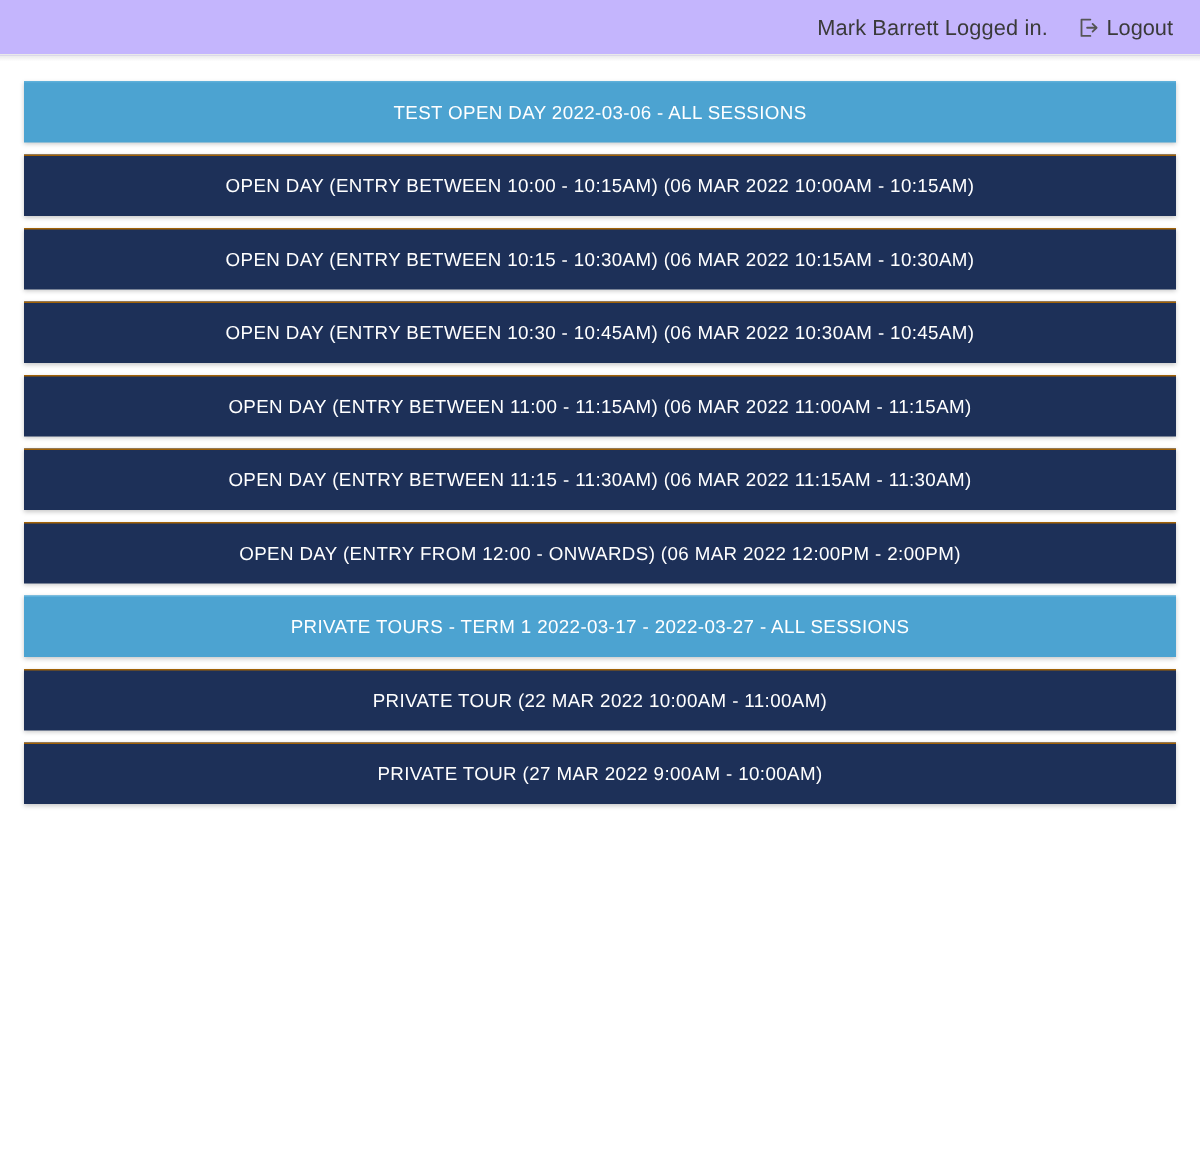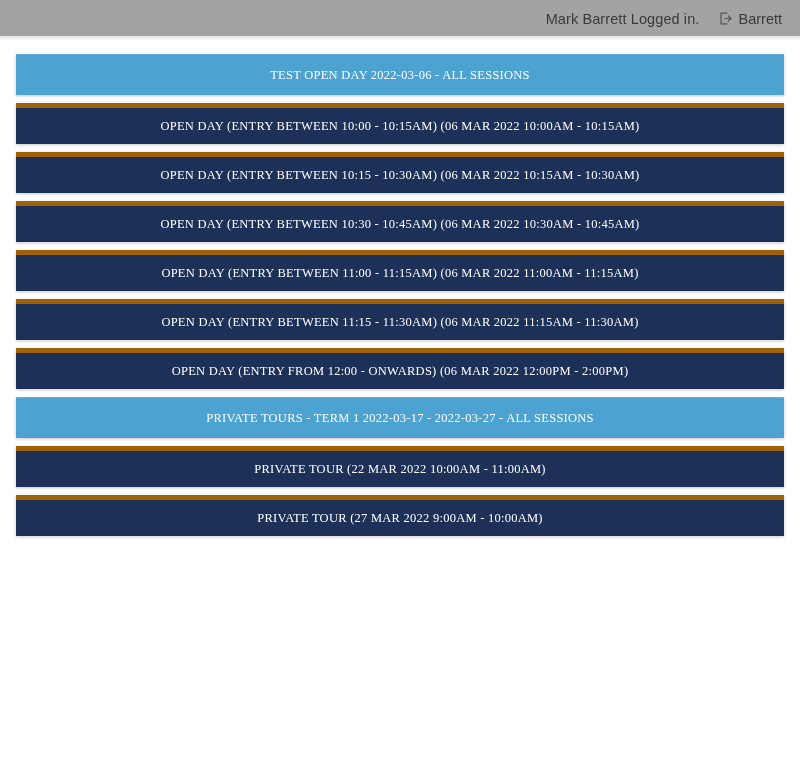--- a/index.html
+++ b/index.html
@@ -11,21 +11,21 @@
     width: 800px;
     height: 784px;
     background: #ffffff;
     font-family: "Liberation Sans", sans-serif;
     overflow: hidden;
   }
 
   
   .topbar {
     height: 37px;
-    background: #a3a3a3;
+    background: #c4b5fd;
     display: flex;
     align-items: center;
     justify-content: flex-end;
     padding: 0 18px 0 0;
     box-sizing: border-box;
     position: relative;
   }
   .topbar::after {
     content: "";
     position: absolute;
@@ -80,45 +80,44 @@
     box-sizing: border-box;
     color: #ffffff;
     font-size: 12.5px;
     letter-spacing: 0.25px;
     text-transform: uppercase;
     cursor: pointer;
     box-shadow: 0 1px 3px rgba(0,0,0,0.22);
     padding: 0 10px;
     overflow: hidden;
     white-space: nowrap;
-    font-family: Liberation Serif, serif;
   }
   .row.group {
     background: #4ca3d1;
     border-top: 1px solid #5fb0da;
   }
   .row.session {
     background: #1d3058;
-    border-top: 5px solid #a16207;
+    border-top: 1px solid #a16207;
   }
 </style>
 </head>
 <body>
 
 <div class="topbar">
   <span class="user-text">Mark Barrett Logged in.</span>
   <a class="logout-link" href="#">
     <span class="logout-icon">
       <svg width="15" height="15" viewBox="0 0 16 16" fill="none" stroke="#555555" stroke-width="1.3" stroke-linecap="round" stroke-linejoin="round">
         <path d="M9.5 2.2H3.2v11.6h6.3"></path>
         <path d="M11.1 5.3L13.9 8l-2.8 2.7"></path>
         <path d="M13.7 8H7.2"></path>
       </svg>
     </span>
-    <span>Barrett</span>
+    <span>Logout</span>
   </a>
   <div class="topbar-divider"></div>
 </div>
 
 <div class="session-list" id="session-list">
     <div class="row group">TEST OPEN DAY 2022-03-06 - ALL SESSIONS</div>
     <div class="row session">OPEN DAY (ENTRY BETWEEN 10:00 - 10:15AM) (06 MAR 2022 10:00AM - 10:15AM)</div>
     <div class="row session">OPEN DAY (ENTRY BETWEEN 10:15 - 10:30AM) (06 MAR 2022 10:15AM - 10:30AM)</div>
     <div class="row session">OPEN DAY (ENTRY BETWEEN 10:30 - 10:45AM) (06 MAR 2022 10:30AM - 10:45AM)</div>
     <div class="row session">OPEN DAY (ENTRY BETWEEN 11:00 - 11:15AM) (06 MAR 2022 11:00AM - 11:15AM)</div>

